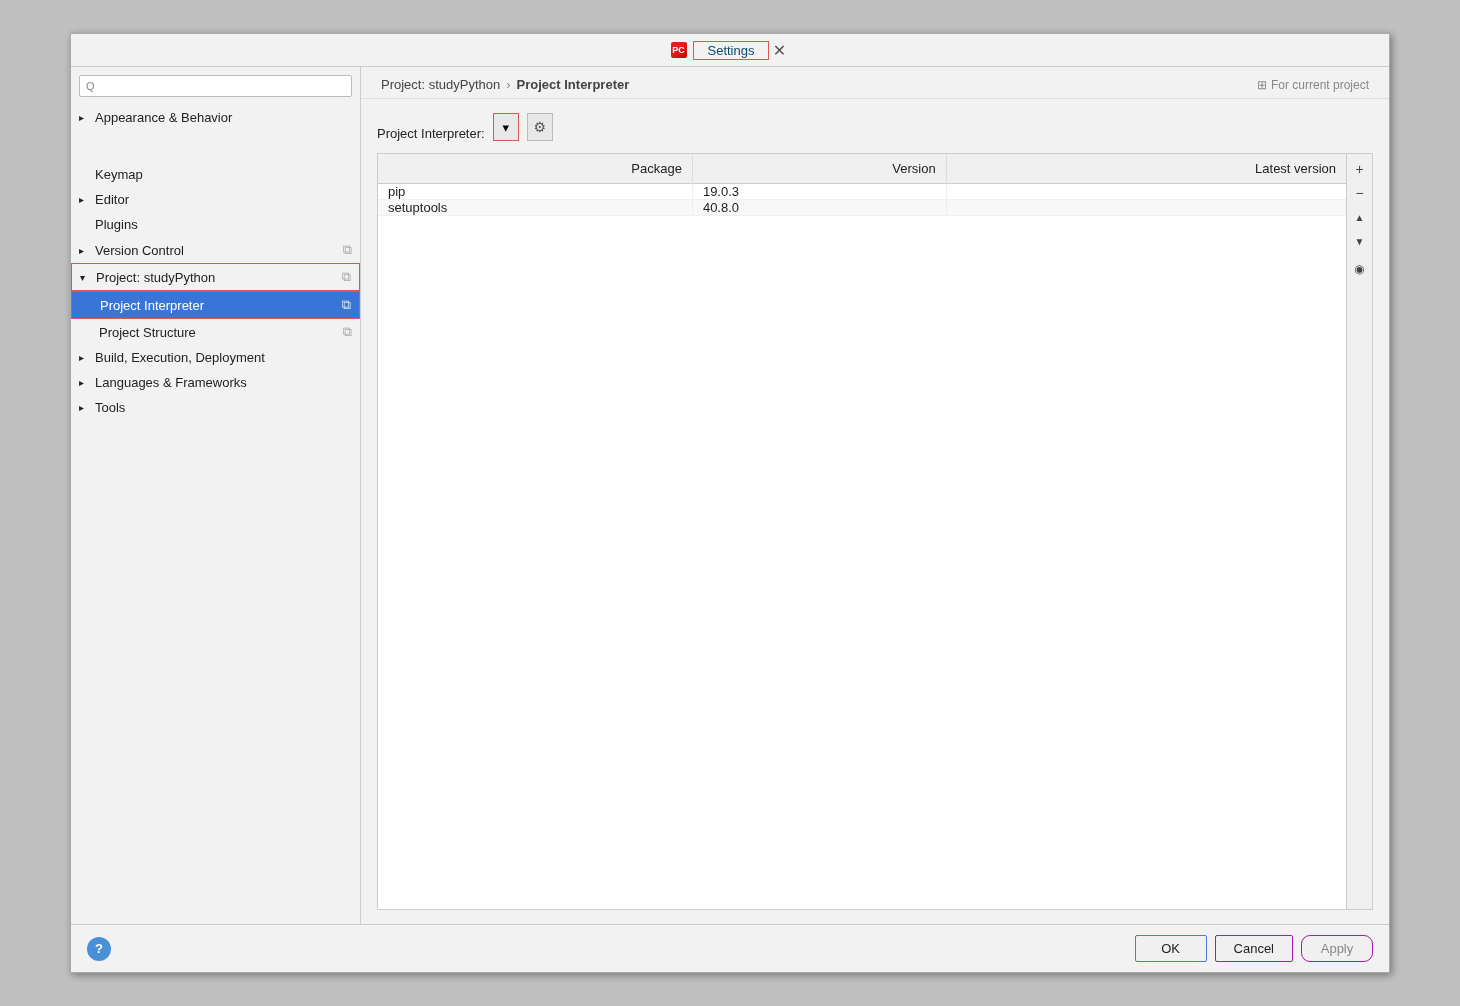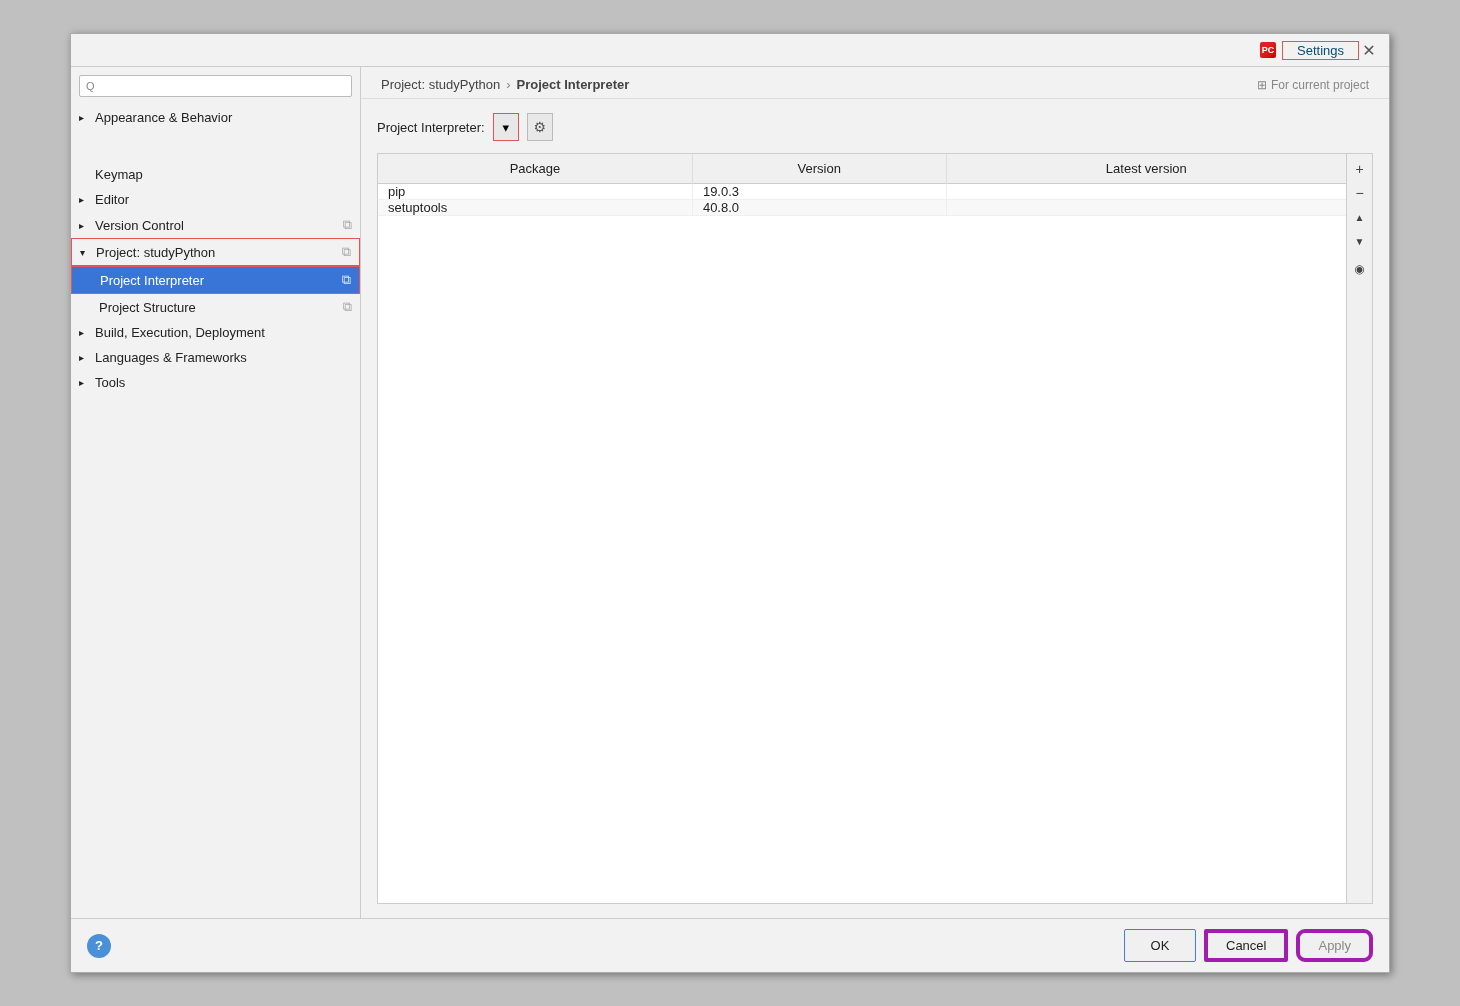--- a/index.html
+++ b/index.html
@@ -22,21 +22,21 @@
       box-shadow: 2px 2px 8px rgba(0,0,0,0.4);
       display: flex;
       flex-direction: column;
     }
     .title-bar {
       background: #f2f2f2;
       border-bottom: 1px solid #ccc;
       padding: 6px 10px;
       display: flex;
       align-items: center;
-      justify-content: flex-end;
+      justify-content: center;
     }
     .title-bar-left {
       display: flex;
       align-items: center;
       gap: 6px;
     }
     .title-icon {
       width: 16px;
       height: 16px;
       background: linear-gradient(135deg, #e02020 40%, #c00 100%);
@@ -154,21 +154,21 @@
     }
     .content-area {
       flex: 1;
       padding: 14px 16px;
       overflow: hidden;
       display: flex;
       flex-direction: column;
     }
     .interpreter-row {
       display: flex;
-      align-items: center;
+      align-items: flex-end;
       gap: 8px;
       margin-bottom: 12px;
     }
     .interpreter-label {
       font-size: 13px;
       color: #222;
       white-space: nowrap;
     }
     .interpreter-dropdown {
       flex: 1;
@@ -226,21 +226,21 @@
     }
     table {
       width: 100%;
       border-collapse: collapse;
     }
     thead tr {
       background: #f0f0f0;
       border-bottom: 1px solid #ccc;
     }
     th {
-      text-align: center;
+      text-align: right;
       padding: 7px 10px;
       font-weight: 400;
       font-size: 13px;
       color: #222;
       border-right: 1px solid #ddd;
     }
     th:last-child { border-right: none; }
     td {
       padding: 0 10px;
       font-size: 13px;
@@ -300,21 +300,21 @@
       font-size: 13px;
       font-weight: bold;
       cursor: pointer;
     }
     .footer-right {
       display: flex;
       gap: 8px;
     }
     .btn {
       padding: 5px 18px;
-      border: 4px solid #a21caf;
+      border: 1px solid #a21caf;
       background: #f0f0f0;
       cursor: pointer;
       font-size: 13px;
       color: #222;
       border-radius: 2px;
       min-width: 72px;
     }
     .btn-ok {
       border: 1.5px solid #4a7adb;
       background: #f0f0f0;
@@ -356,20 +356,23 @@
 
       <div class="sidebar-item" style="padding-left:24px;margin-top:32px;">
         <span>Keymap</span>
       </div>
 
       <div class="sidebar-item section">
         <span class="chevron">▸</span>
         <span>Editor</span>
       </div>
 
+      <div class="sidebar-item" style="padding-left:24px;">
+        <span>Plugins</span>
+      </div>
 
       <div class="sidebar-item section">
         <span class="chevron">▸</span>
         <span>Version Control</span>
         <span class="copy-icon">⧉</span>
       </div>
 
       <div class="sidebar-item section" style="border:1.5px solid #e05555; padding-left:8px;">
         <span class="chevron">▾</span>
         <span>Project: studyPython</span>

